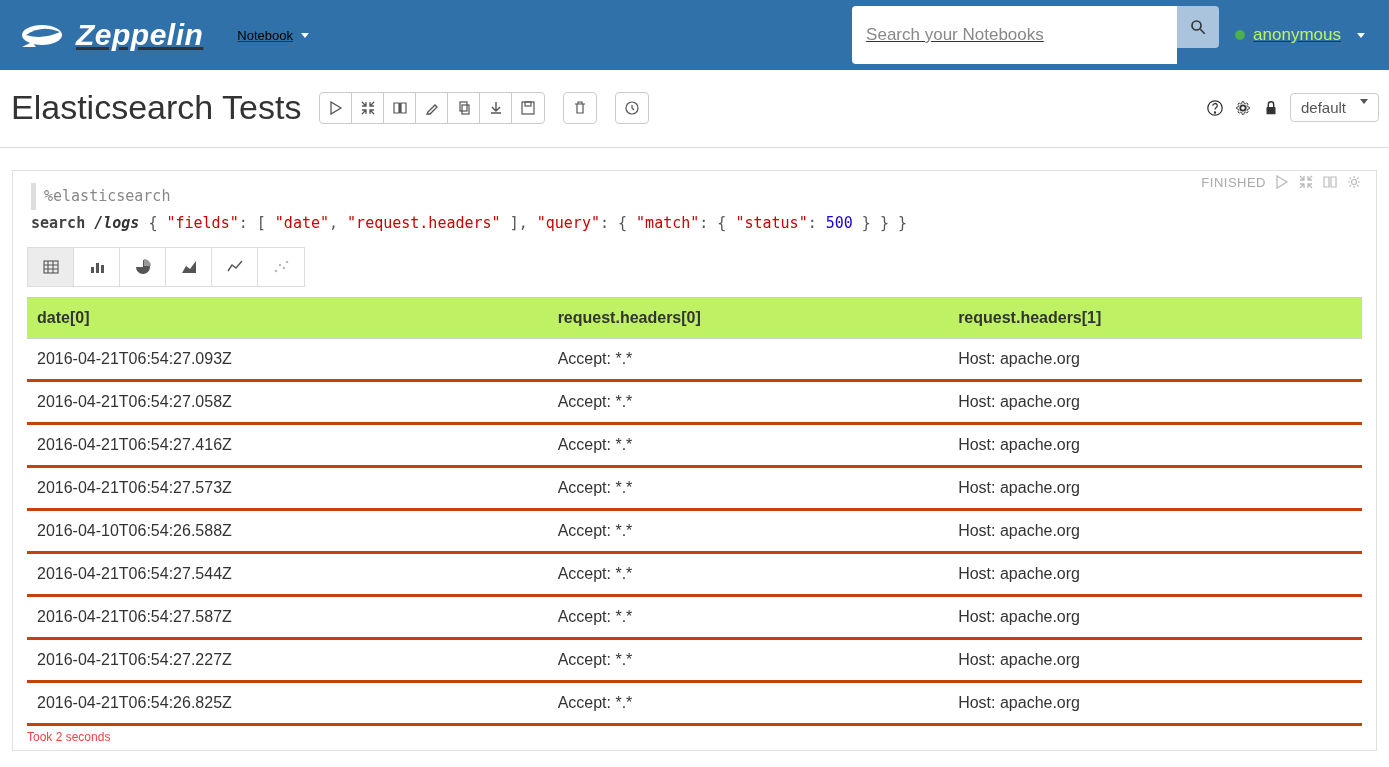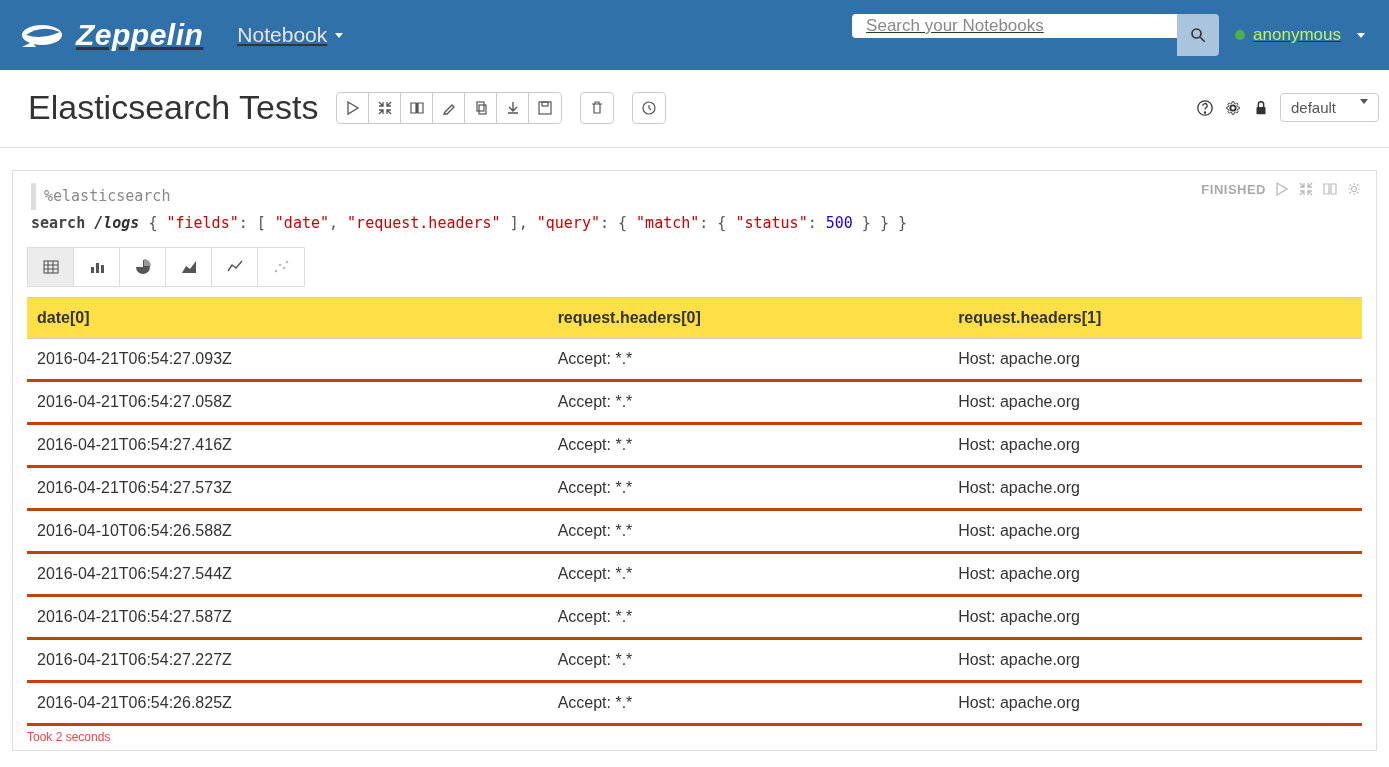--- a/index.html
+++ b/index.html
@@ -24,39 +24,39 @@
     align-items: center;
     color: #fff;
     font-size: 30px;
     font-weight: 600;
     font-style: italic;
     letter-spacing: 0.5px;
     margin-right: 24px;
   }
   .brand svg { margin-right: 10px; }
   .nav-link {
-    color: #e5e5e5;
-    font-size: 21px;
+    color: #000000;
+    font-size: 13px;
     display: flex;
     align-items: center;
     cursor: pointer;
     padding: 8px 10px;
     justify-content: center;
   }
   .caret-down {
     width: 0; height: 0;
     border-left: 4px solid transparent;
     border-right: 4px solid transparent;
     border-top: 5px solid #fff;
     margin-left: 8px;
   }
   .nav-right { margin-left: auto; display: flex; align-items: center; gap: 12px; }
   .search-wrap { display: flex; }
   .search-input {
-    width: 325px; height: 24px;
+    width: 325px; height: 58px;
     border: none; border-radius: 4px 0 0 4px;
     padding: 0 14px; font-size: 17px; color: #555;
   }
   .search-input::placeholder { color: #888; }
   .search-btn {
     width: 42px; height: 42px;
     background: #a9c4dc;
     border: none; border-radius: 0 4px 4px 0;
     display: flex; align-items: center; justify-content: center;
     cursor: pointer;
@@ -64,21 +64,21 @@
   .user {
     color: #bef264; font-size: 17px;
     display: flex; align-items: center; gap: 8px;
     cursor: pointer; padding: 6px 4px;
   }
   .green-dot { width: 10px; height: 10px; border-radius: 50%; background: #4caf50; }
 
   
   .page-header {
     border-bottom: 1px solid #ddd;
-    padding: 18px 10px 20px 28px;
+    padding: 18px 10px 20px 11px;
     display: flex; align-items: center; gap: 18px;
   }
   .page-title { font-size: 34px; font-weight: 400; color: #333; }
   .hdr-group {
     display: flex;
     border: 1px solid #ccc; border-radius: 4px; overflow: hidden; background:#fff;
   }
   .hdr-btn {
     width: 32px; height: 30px;
     display: flex; align-items: center; justify-content: center;
@@ -88,37 +88,37 @@
   .hdr-btn:last-child { border-right: none; }
   .hdr-single {
     width: 34px; height: 32px;
     display:flex; align-items:center; justify-content:center;
     border:1px solid #ccc; border-radius:4px; cursor:pointer; color:#555;
   }
   .hdr-right { margin-left: auto; display:flex; align-items:center; gap: 10px; }
   .hdr-right .icon { color:#333; cursor:pointer; }
   .default-dd {
     border:1px solid #ccc; border-radius:4px; padding:5px 10px;
-    font-size:15px; color:#555; display:flex; align-items:flex-start; gap:16px;
+    font-size:15px; color:#555; display:flex; align-items:flex-start; gap:6px;
     cursor:pointer;
   }
   .default-dd .caret { border-top-color:#555; }
 
   
   .notebook { padding: 22px 12px; }
   .paragraph {
     border: 1px solid #e0e0e0;
     padding: 10px 14px 6px;
     background: #fff;
     position: relative;
   }
   .para-ctrls {
-    position: absolute; top: 10px; right: 14px;
+    position: absolute; top: 3px; right: 14px;
     display:flex; align-items:center; gap: 8px;
-    color:#aaa; font-size:13px;font-weight:bold;
+    color:#aaa; font-size:13px;
   }
   .para-ctrls .status { letter-spacing: 0.5px; }
   .para-ctrls .pi { cursor:pointer; color:#bbb; }
 
   .code {
     font-family: Menlo, Consolas, monospace;
     font-size: 15px; line-height: 1.8;
     white-space: pre;
     padding: 2px 0 10px 4px;
   }
@@ -142,21 +142,21 @@
     border-right:1px solid #ddd; cursor:pointer; color:#555;
   }
   .viz-tab:last-child { border-right:none; }
   .viz-tab.active { background:#ececec; }
 
   
   table.result { width:100%; border-collapse: collapse; table-layout: fixed; }
   table.result th {
     text-align:left; font-size:16px; font-weight:700;
     padding:11px 10px;
-    background:#fde047;
+    background:#bef264;
     border-top:1px solid #ccc;
     border-bottom:1px solid #ccc;
   }
   table.result td {
     font-size:16px; padding:11px 10px;
     border-bottom:3px solid #c2410c;
   }
   .col0 { width:39%; }
   .col1 { width:30%; }
   .col2 { width:31%; }

